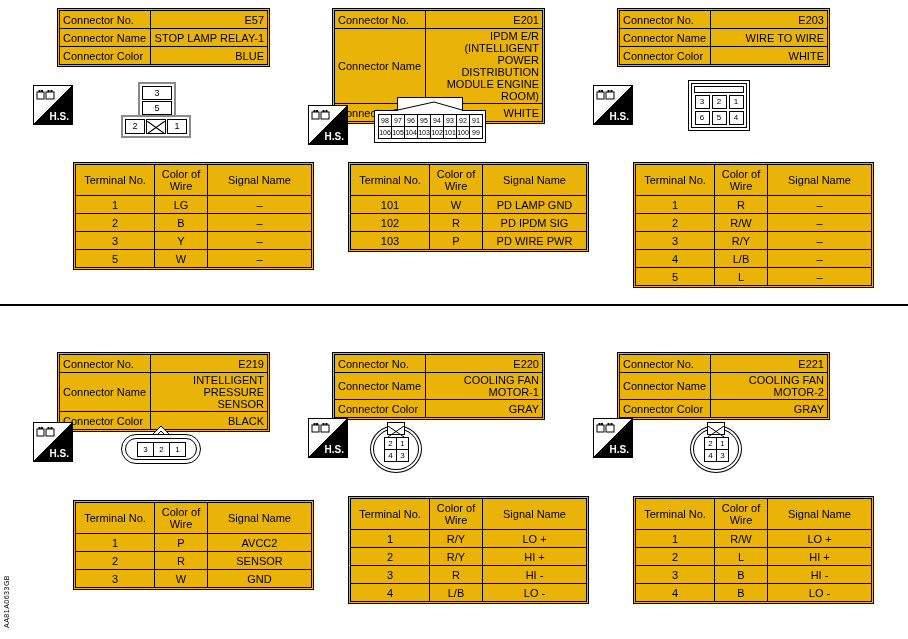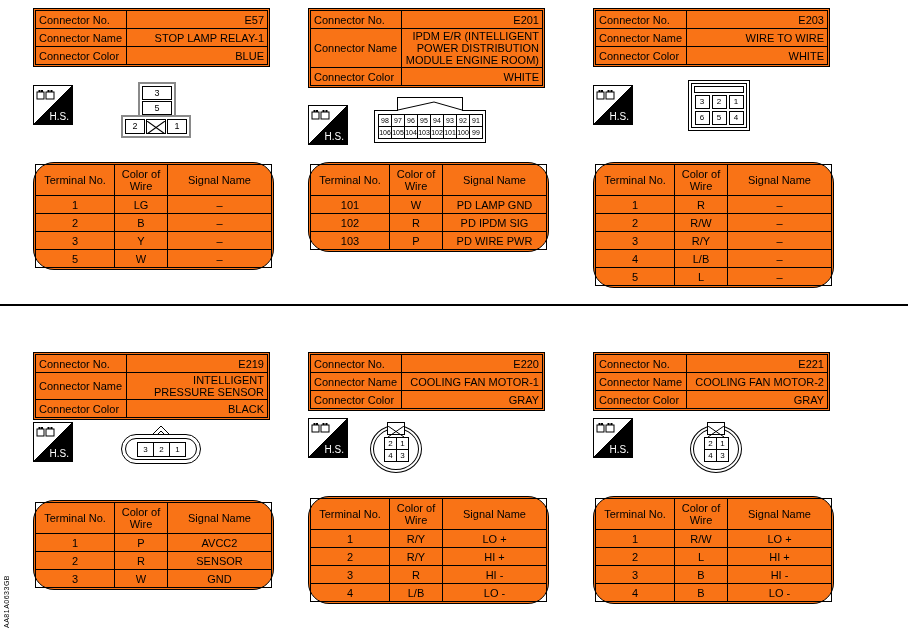--- a/index.html
+++ b/index.html
@@ -2,37 +2,37 @@
 <html><head>
 <meta charset="utf-8">
 <style>
   html,body{margin:0;padding:0;background:#fff;}
   #page{position:relative;width:908px;height:639px;background:#fff;overflow:hidden;
         font-family:"Liberation Sans",sans-serif;color:#000;}
   .block{position:absolute;width:237px;}
   #b-e57{left:33px;top:8px;}  #b-e201{left:308px;top:8px;} #b-e203{left:593px;top:8px;}
   #b-e219{left:33px;top:352px;} #b-e220{left:308px;top:352px;} #b-e221{left:593px;top:352px;}
 
-  .tblwrap{border:1px solid #000;padding:1px;background:#f97316;}
+  .tblwrap{border:1px solid #000;padding:1px;background:#eab308;margin-left:24px;}
   table{border-collapse:collapse;width:100%;table-layout:fixed;}
   td,th{border:1px solid #000;font-size:11px;font-weight:normal;padding:1px 3px;}
   .info td{height:15px;vertical-align:middle;}
   .info .lbl{width:84px;text-align:left;}
   .info .val{text-align:right;}
-  .term{position:absolute;left:0;width:237px;border-radius:21px;}
+  .term{position:absolute;left:16px;width:237px;}
   .t-top{top:154px;} .t-e219{top:148px;} .t-bot{top:144px;}
   .term th{height:28px;text-align:center;vertical-align:middle;}
   .term td{height:15px;text-align:center;vertical-align:middle;}
   .term .c1{width:72px;} .term .c2{width:46px;}
   .pre{white-space:pre-line;}
 
   
   .hs{position:absolute;width:38px;height:38px;border:1px solid #000;
       background:linear-gradient(135deg,#fff 49.5%,#000 50%);}
-  .hs-label{position:absolute;right:3px;bottom:2px;color:#fff;font-weight:normal;font-size:10px;}
+  .hs-label{position:absolute;right:3px;bottom:2px;color:#fff;font-weight:bold;font-size:10px;}
   .hs-glyph{position:absolute;left:2px;top:2px;}
 
   
   .diagram{position:absolute;}
   .cell{border:1px solid #000;text-align:center;background:#fff;}
 
   
   .d-e57{width:72px;}
   .e57-top{width:30px;margin-left:17px;border:2px solid #8a8a8a;border-bottom:none;
            padding:2px 2px 0 2px;background:#fff;position:relative;z-index:1;}

